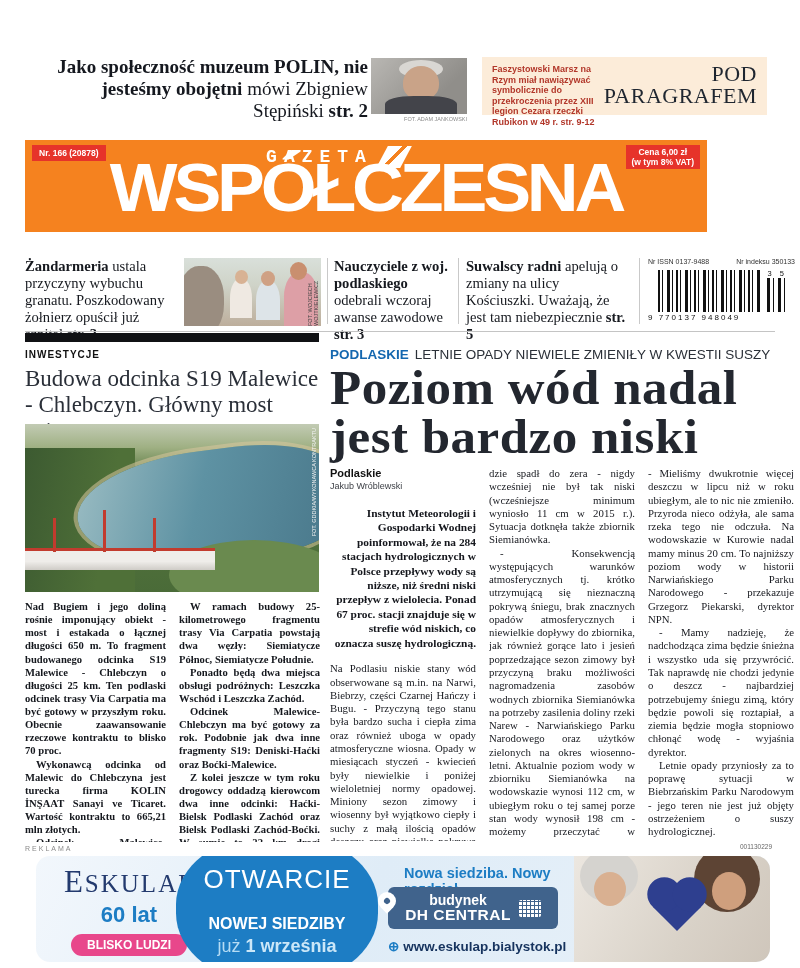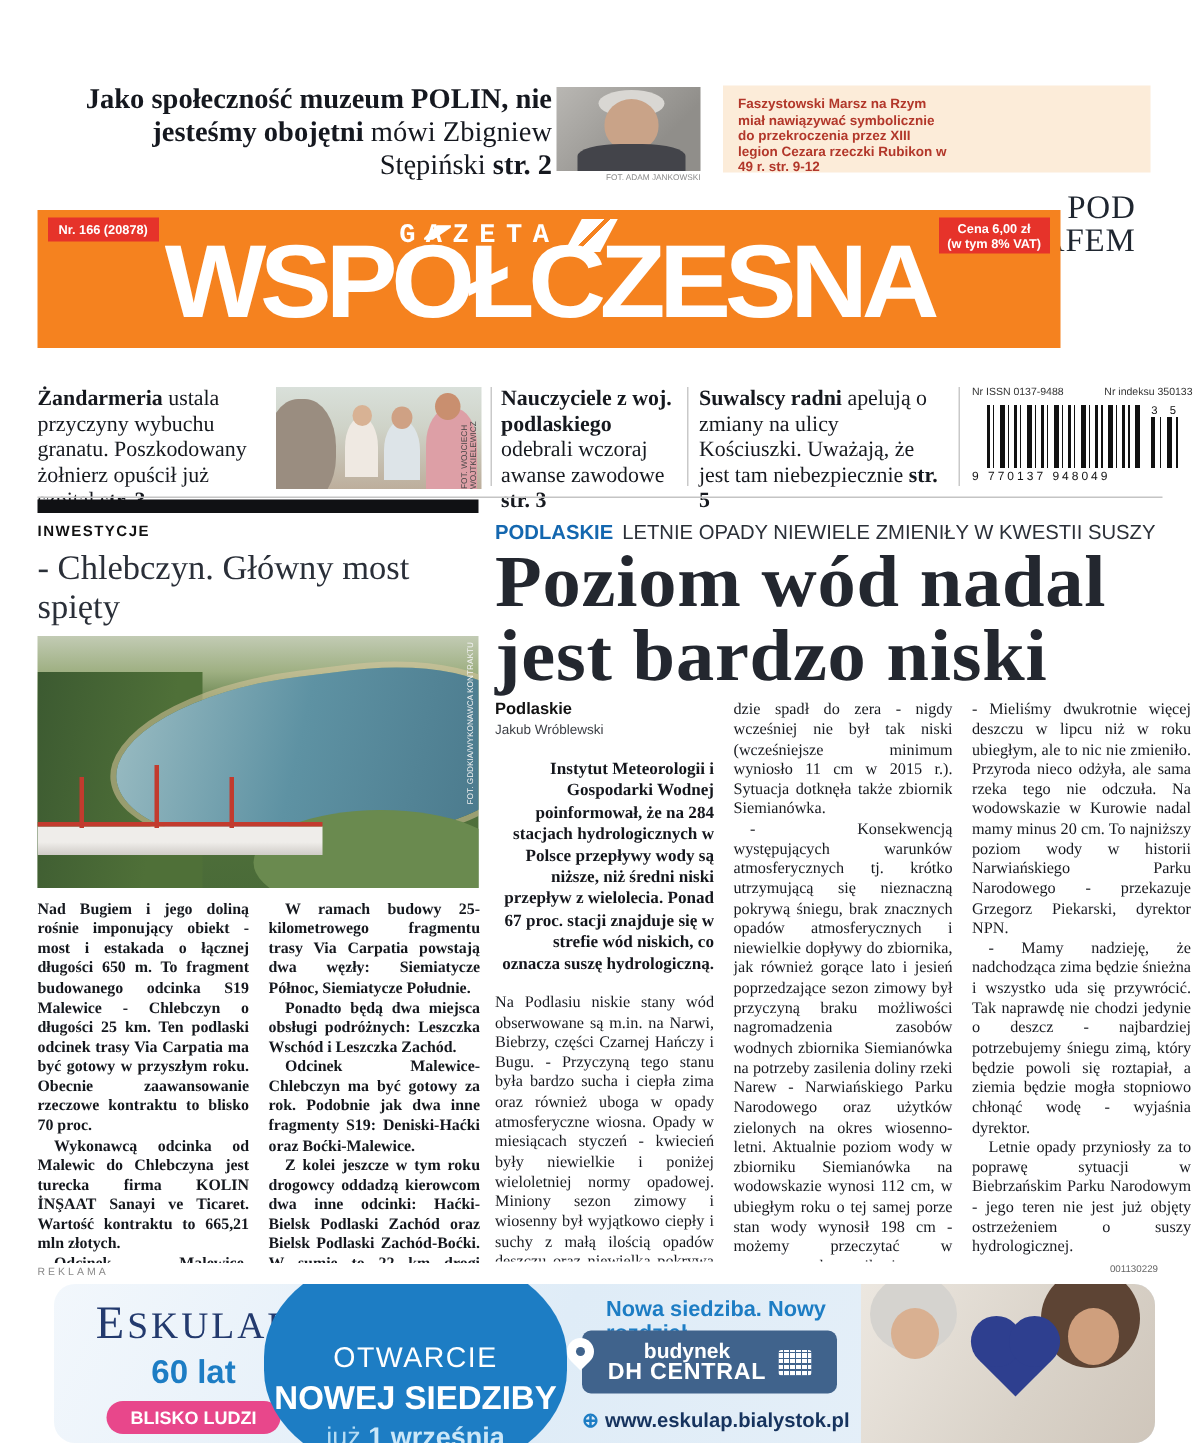--- a/index.html
+++ b/index.html
@@ -12,21 +12,21 @@
               font-size:19px; line-height:1.16; color:#15181f; }
   .top-head b { font-weight:bold; }
   .portrait { position:absolute; left:371px; top:58px; width:96px; height:56px;
               background:linear-gradient(135deg,#b9b7b3,#908e8a 70%); overflow:hidden; }
   .portrait .hair { position:absolute; left:28px; top:2px; width:44px; height:18px; border-radius:50%; background:#d9d7d3; }
   .portrait .face { position:absolute; left:32px; top:8px; width:36px; height:34px; border-radius:50% 50% 45% 45%; background:#c9a388; }
   .portrait .suit { position:absolute; left:14px; top:38px; width:72px; height:20px; border-radius:40% 40% 0 0; background:#43444a; }
   .portrait-credit { position:absolute; left:371px; top:116px; width:96px; text-align:right;
                      font-family:"Liberation Sans",sans-serif; font-size:5.5px; color:#8a8a8a; }
   .pod-box { position:absolute; left:482px; top:57px; width:285px; height:58px; background:#fcecd9;
-             display:flex; align-items:stretch;flex-direction:column; }
+             display:flex; align-items:stretch; }
   .pod-text { width:158px; padding:7px 4px 4px 10px; font-family:"Liberation Sans",sans-serif;
               font-size:9px; line-height:1.18; color:#b2372a; font-weight:bold; }
   .pod-text .pg { color:#b2372a; }
   .pod-title { flex:1; text-align:right; padding:6px 10px 0 0; font-family:"Liberation Serif",serif;
                font-size:22px; line-height:0.98; color:#1f2630; letter-spacing:0.5px; }
 
   
   .masthead { position:absolute; left:25px; top:140px; width:682px; height:92px; background:#f5821f; }
   .issue-box { position:absolute; left:7px; top:5px; background:#e6332a; color:#fff;
                font-family:"Liberation Sans",sans-serif; font-weight:bold; font-size:8.5px; padding:3px 7px; }
@@ -134,22 +134,22 @@
   .ad-years { font-size:22px; font-weight:bold; color:#1d7dc4; margin-top:2px; }
   .ad-pill { position:relative; display:inline-block; margin-top:6px; background:#e8478b; color:#fff;
              font-weight:bold; font-size:12px; padding:4px 16px; border-radius:14px; }
   .ad-heart { position:absolute; right:-16px; top:-8px; width:17px; height:17px; background:#f9dfb2;
               transform:rotate(45deg); border-radius:0 0 2px 0; }
   .ad-heart::before,.ad-heart::after { content:""; position:absolute; width:17px; height:17px;
               background:#f9dfb2; border-radius:50%; }
   .ad-heart::before { left:-9px; top:0; } .ad-heart::after { top:-9px; left:0; }
   .ad-blob { position:absolute; left:140px; top:-22px; width:202px; height:150px; border-radius:47%;
              background:#1d7dc4; color:#fff; text-align:center; padding-top:30px; }
-  .ad-open1 { font-size:19px; letter-spacing:1px;margin-top:31px; }
-  .ad-open2 { font-size:22px; font-weight:bold; margin-top:2px; }
+  .ad-open1 { font-size:26px; letter-spacing:1px; }
+  .ad-open2 { font-size:16px; font-weight:bold; margin-top:20px; }
   .ad-open3 { font-size:18px; color:#b5dcf4; margin-top:3px; }
   .ad-open3 b { color:#cbe7f8; }
   .ad-tag { position:absolute; left:368px; top:9px; width:200px; font-weight:bold; font-size:14.5px; color:#1d7dc4; }
   .ad-pin { position:absolute; left:342px; top:36px; width:18px; height:18px; background:#fff; border-radius:50% 50% 50% 0;
             transform:rotate(-45deg); z-index:3; }
   .ad-pin::after { content:""; position:absolute; left:6px; top:6px; width:6px; height:6px; border-radius:50%; background:#40638c; }
   .ad-bar { position:absolute; left:352px; top:31px; width:170px; height:42px; background:#40638c; border-radius:6px;
             color:#fff; display:flex; align-items:center; justify-content:center; gap:8px; }
   .ad-bar .txt { text-align:center; line-height:1.05; }
   .ad-bar .b1 { font-size:14px; font-weight:bold; }
@@ -243,20 +243,21 @@
       <div class="bc-supp"></div>
       <span class="bc-digits">9 770137 948049</span>
     </div>
   </div>
 
   <div class="rule-top"></div>
   <div class="black-bar"></div>
 
   <div class="section-label">INWESTYCJE</div>
   <div class="s19-head">
+    <div>Budowa odcinka S19 Malewice</div>
     <div>- Chlebczyn. Główny most spięty</div>
   </div>
   <div class="photo-main">
     <div class="pm-forest"></div>
     <div class="pm-river"></div>
     <div class="pm-green2"></div>
     <div class="pm-bridge"></div>
     <div class="pm-crane1"></div>
     <div class="pm-crane2"></div>
     <div class="pm-crane3"></div>

